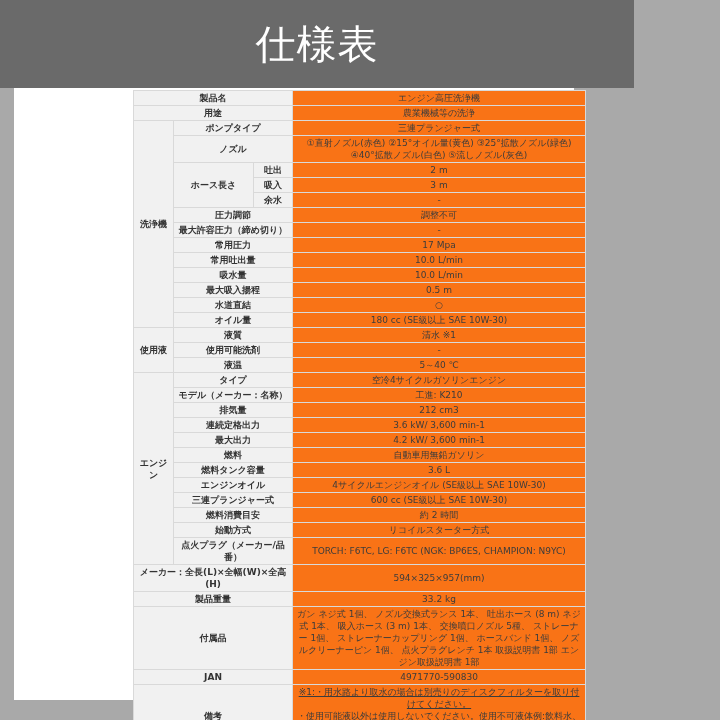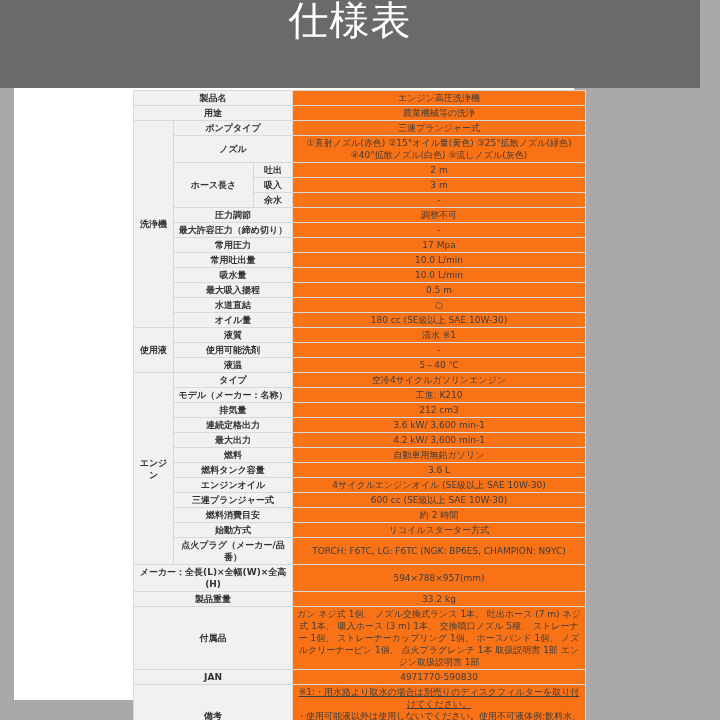--- a/index.html
+++ b/index.html
@@ -8,23 +8,23 @@
   }
   *{box-sizing:border-box;}
   html,body{margin:0;padding:0;}
   body{
     width:720px;height:720px;overflow:hidden;position:relative;
     background:var(--page-bg);
     font-family:"DejaVu Sans","Liberation Sans",sans-serif;
     color:var(--text);
   }
   .header{
-    position:absolute;left:0;top:0;width:700px;height:88px;
+    position:absolute;left:0;top:0;width:634px;height:88px;
     background:var(--header-bg);
-    display:flex;justify-content:center;
+    display:flex;align-items:center;justify-content:center;
   }
   .header .title{
     color:var(--title-color);font-size:40px;line-height:1;letter-spacing:1px;
   }
   .card{
     position:absolute;left:14px;top:88px;width:560px;height:612px;
     background:var(--card-bg);
   }
   table.spec{
     position:absolute;left:119px;top:2px;width:452px;
@@ -179,29 +179,29 @@
           <td class="lbl" colspan="2">始動方式</td>
           <td class="val">リコイルスターター方式</td>
         </tr>
       <tr>
           <td class="lbl" colspan="2">点火プラグ（メーカー/品番）</td>
           <td class="val">TORCH: F6TC, LG: F6TC (NGK: BP6ES, CHAMPION: N9YC)</td>
         </tr>
 
       <tr>
           <td class="lbl" colspan="3">メーカー：全長(L)×全幅(W)×全高(H)</td>
-          <td class="val">594×788×957(mm)</td>
+          <td class="val">594×325×957(mm)</td>
         </tr>
       <tr>
           <td class="lbl" colspan="3">製品重量</td>
           <td class="val">33.2 kg</td>
         </tr>
       <tr>
           <td class="lbl" colspan="3">付属品</td>
-          <td class="val">ガン ネジ式 1個、 ノズル交換式ランス 1本、 吐出ホース (7 m) ネジ式 1本、 吸入ホース (3 m) 1本、 交換噴口ノズル 5種、 ストレーナー 1個、 ストレーナーカップリング 1個、 ホースバンド 1個、 ノズルクリーナーピン 1個、 点火プラグレンチ 1本 取扱説明書 1部 エンジン取扱説明書 1部</td>
+          <td class="val">ガン ネジ式 1個、 ノズル交換式ランス 1本、 吐出ホース (8 m) ネジ式 1本、 吸入ホース (3 m) 1本、 交換噴口ノズル 5種、 ストレーナー 1個、 ストレーナーカップリング 1個、 ホースバンド 1個、 ノズルクリーナーピン 1個、 点火プラグレンチ 1本 取扱説明書 1部 エンジン取扱説明書 1部</td>
         </tr>
       <tr>
           <td class="lbl" colspan="3">JAN</td>
           <td class="val">4971770-590830</td>
         </tr>
       <tr>
           <td class="lbl" colspan="3">備考</td>
           <td class="val">
             <span class="line">※1:・用水路より取水の場合は別売りのディスクフィルターを取り付けてください。</span>
             <span class="line">・使用可能液以外は使用しないでください。使用不可液体例:飲料水、泥水、海水、灯油、軽油、重油、ガソリン、薬品、酸/アルカリ性の液体</span>

